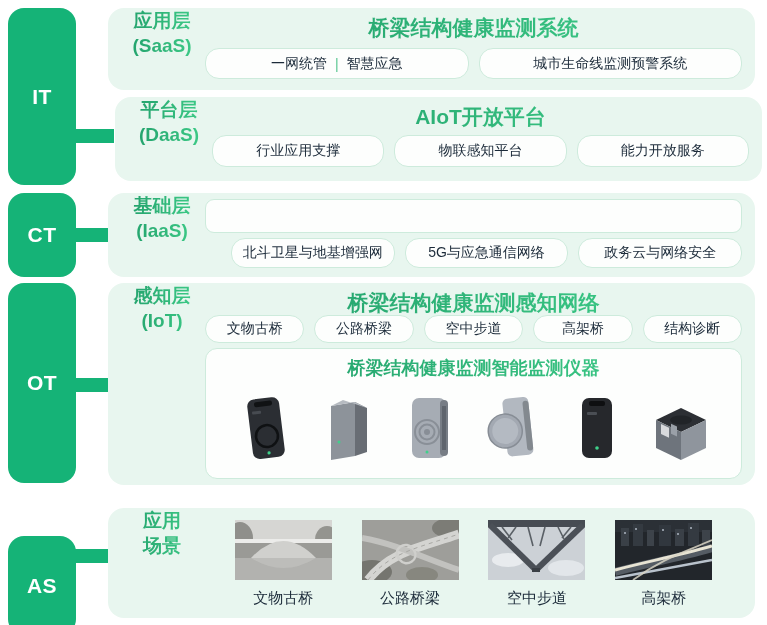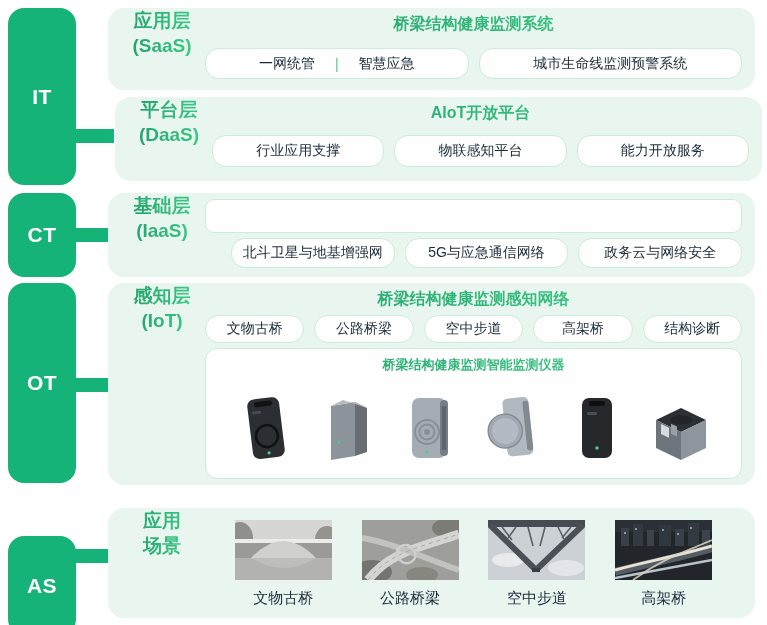--- a/index.html
+++ b/index.html
@@ -18,34 +18,34 @@
   @supports (background-clip: text) or (-webkit-background-clip: text){
     .grad{background:linear-gradient(90deg,#1f9b68 0%,#41d18b 100%);
           -webkit-background-clip:text;background-clip:text;color:transparent;}
   }
 
   .layer-label{position:absolute;left:10px;top:0;bottom:0;width:88px;
         display:flex;flex-direction:column;align-items:center;justify-content:flex-start;
         font-size:19px;line-height:1.32;text-align:center;}
   .layer-label .wrap2{width:44px;}
 
-  .row-title{position:absolute;left:97px;right:13px;text-align:center;font-size:16px;}
+  .row-title{position:absolute;left:97px;right:13px;text-align:center;font-size:21px;}
   .btns{position:absolute;left:97px;right:13px;display:flex;gap:10px;}
   .btn{flex:1;background:#fdfefd;border:1px solid #cdebdc;border-radius:14px;
        display:flex;align-items:center;justify-content:center;
-       font-size:14px;color:#1c2b3a;white-space:nowrap;gap:12px;}
+       font-size:14px;color:#1c2b3a;white-space:nowrap;}
   .divider{color:#58c690;margin:0 8px;font-weight:400;}
 
   .title-box{position:absolute;left:97px;right:13px;height:32px;background:#fdfefd;
        border:1px solid #cdebdc;border-radius:9px;display:flex;align-items:center;
        justify-content:center;font-size:17px;}
 
   .device-box{position:absolute;left:97px;right:13px;top:65px;height:129px;background:#fdfefd;
        border:1px solid #cdebdc;border-radius:12px;}
-  .device-box .box-title{position:absolute;top:7px;left:0;right:0;text-align:center;font-size:13px;}
+  .device-box .box-title{position:absolute;top:7px;left:0;right:0;text-align:center;font-size:18px;}
   .devices{position:absolute;top:36px;left:10px;right:10px;height:86px;
        display:flex;align-items:center;justify-content:space-evenly;}
   .device{width:64px;height:76px;display:flex;align-items:center;justify-content:center;}
 
   .scenes{position:absolute;left:97px;right:13px;top:12px;display:flex;justify-content:space-evenly;}
   .scene{width:97px;text-align:center;}
   .scene svg{display:block;width:97px;height:60px;}
   .scene .caption{margin-top:9px;font-size:15px;color:#1c2b3a;}
 </style>
 </head>

